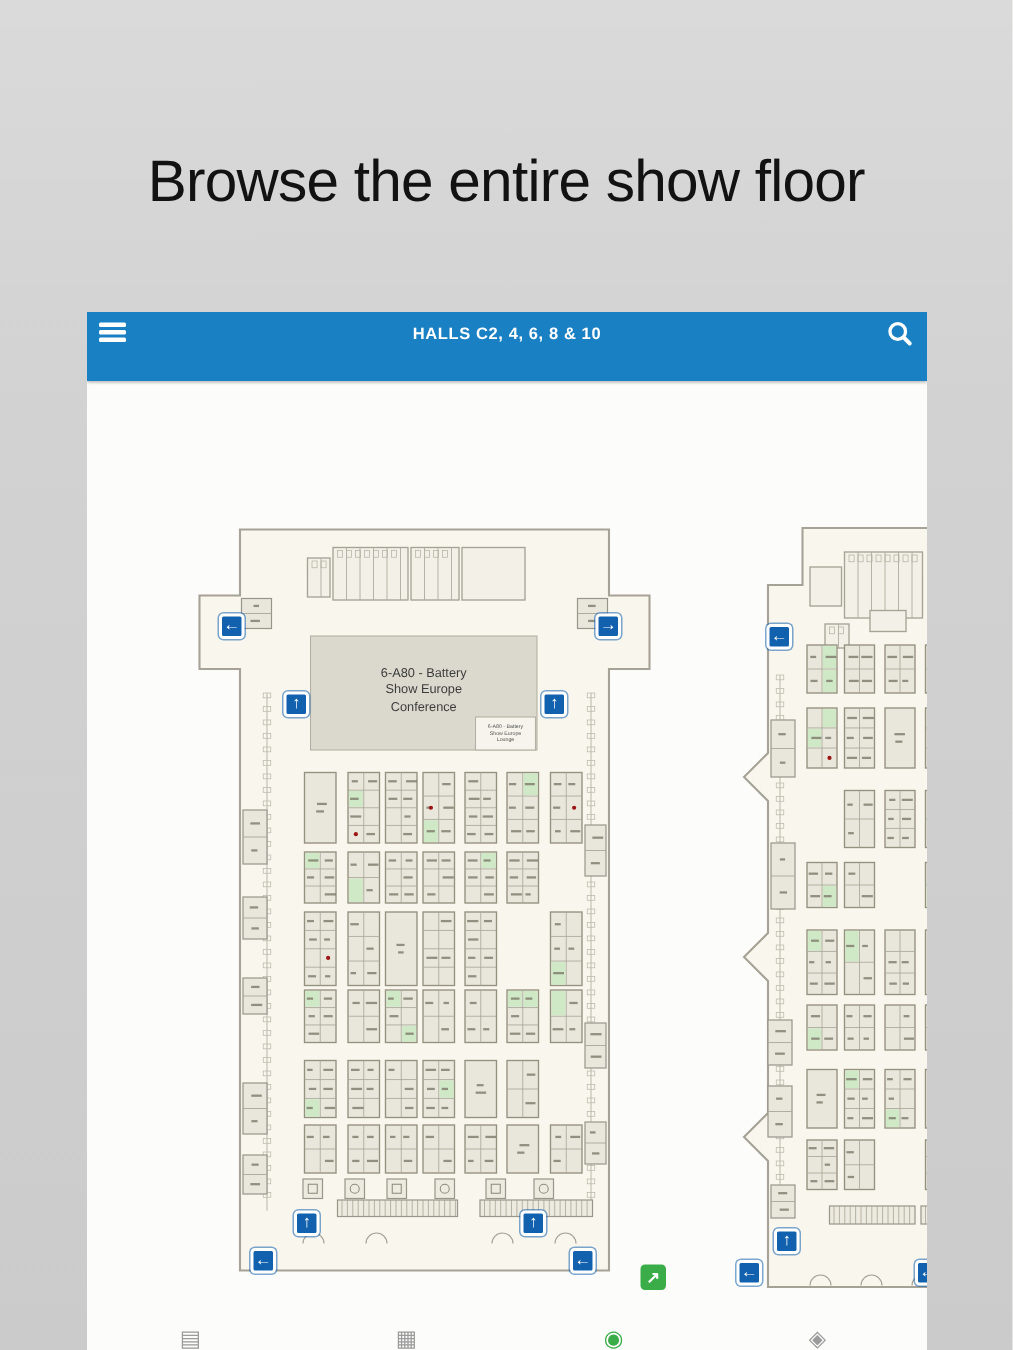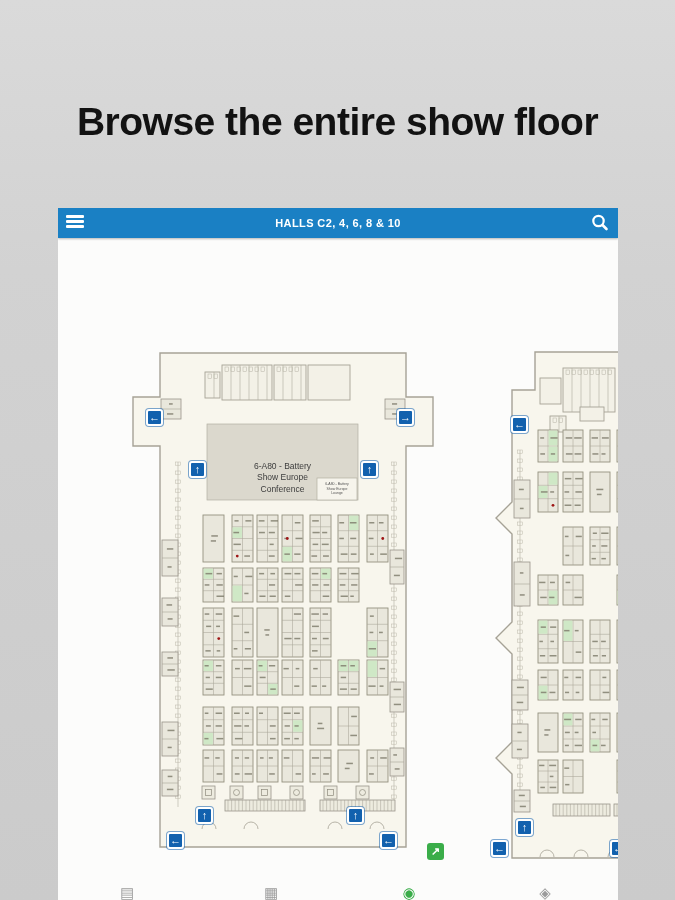--- a/index.html
+++ b/index.html
@@ -3,44 +3,44 @@
 <meta charset="utf-8">
 <style>
   html,body{margin:0;padding:0}
   body{
     width:675px;height:900px;overflow:hidden;position:relative;
     background:linear-gradient(180deg,#dadada 0%,#d2d2d2 30%,#cbcbcb 100%);
     font-family:"Liberation Sans",sans-serif;
   }
   .headline{
     position:absolute;top:70px;left:0;right:0;text-align:center;
-    font-size:39px;font-weight:700;color:#121212;line-height:1.32;letter-spacing:-.5px;
+    font-size:39px;font-weight:400;color:#121212;line-height:1.32;letter-spacing:-.5px;
   }
   
   .phone{
     position:absolute;left:58px;top:208px;width:560px;height:692px;
     background:#fcfcfb;overflow:hidden;
   }
   .appbar{
-    position:absolute;top:0;left:0;right:0;height:30px;
+    position:absolute;top:0;left:0;right:0;height:46px;
     background:var(--header-blue,#1a80c4);box-shadow:0 1px 2px rgba(0,0,0,.28);z-index:30;
   }
   .menu-btn{position:absolute;left:8px;top:7px;width:18px;height:16px;cursor:pointer}
   .menu-btn i{display:block;height:2.6px;background:#fff;border-radius:1px;margin-bottom:2.6px}
   .appbar-title{
     position:absolute;left:40px;right:40px;top:0;height:30px;line-height:30px;
     text-align:center;color:#fff;font-size:11px;font-weight:700;letter-spacing:.4px;
     white-space:nowrap;overflow:hidden;
   }
   .search-btn{position:absolute;right:7px;top:4px;width:22px;height:22px;cursor:pointer}
   .hall{position:absolute}
   .conf-label{
     position:absolute;left:149px;top:216px;width:151px;height:72px;z-index:5;
     display:flex;align-items:center;justify-content:center;text-align:center;
-    font-size:8.5px;color:#3c3c3c;white-space:pre-line;line-height:1.3;margin-top:18px;
+    font-size:8.5px;color:#3c3c3c;white-space:pre-line;line-height:1.3;
   }
   .lounge-label{
     position:absolute;left:259px;top:270px;width:40px;height:22px;z-index:5;
     display:flex;align-items:center;justify-content:center;text-align:center;
     font-size:3.5px;color:#555;white-space:pre-line;line-height:1.25;
   }
   .arrow{
     position:absolute;width:13px;height:13px;z-index:10;cursor:pointer;
     background:var(--arrow-blue,#1261ae);border:2px solid #fff;border-radius:3px;
     box-shadow:0 0 0 1px rgba(18,97,174,.55);

